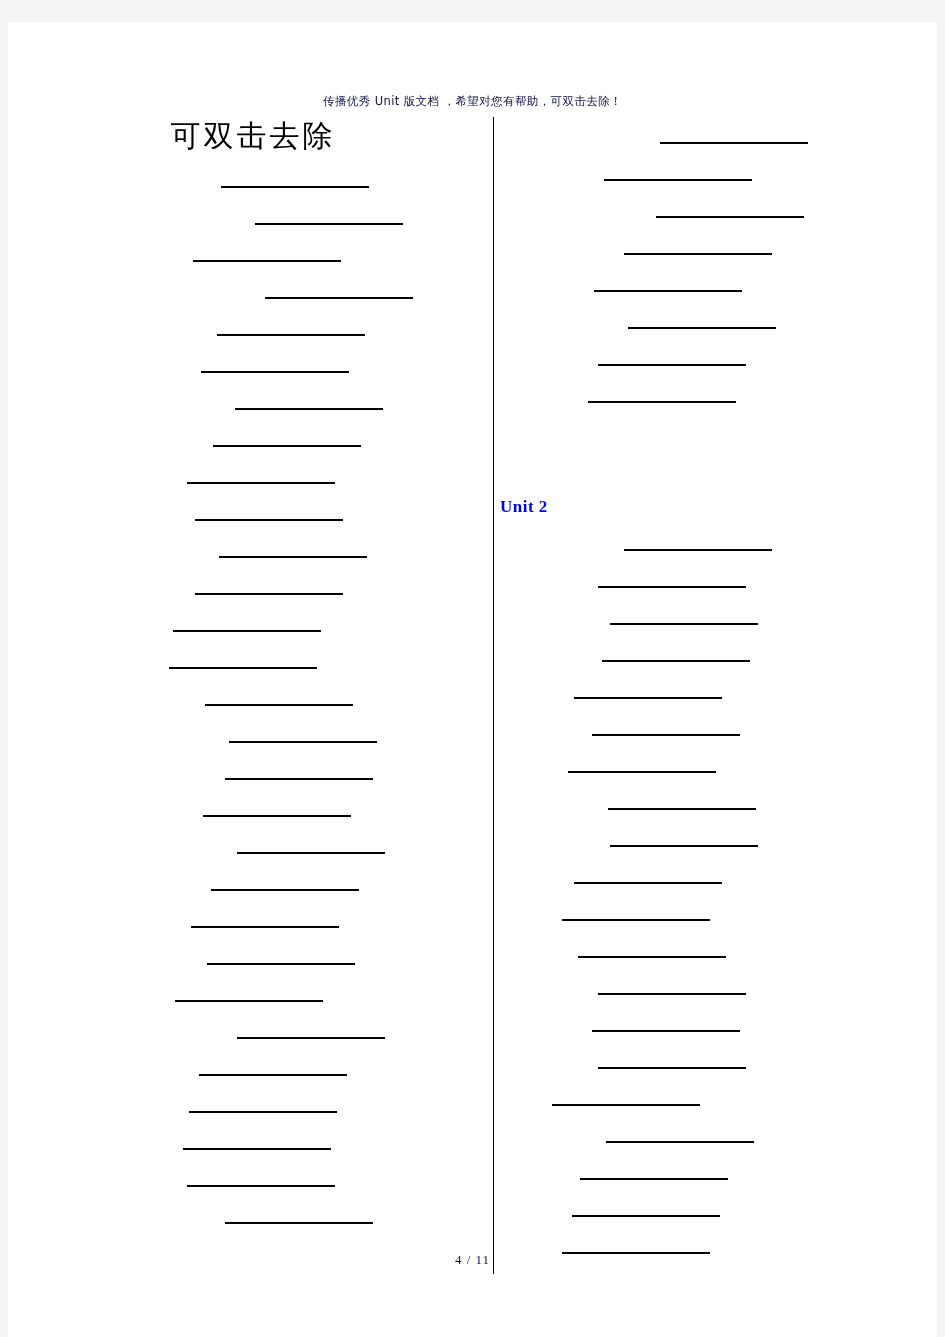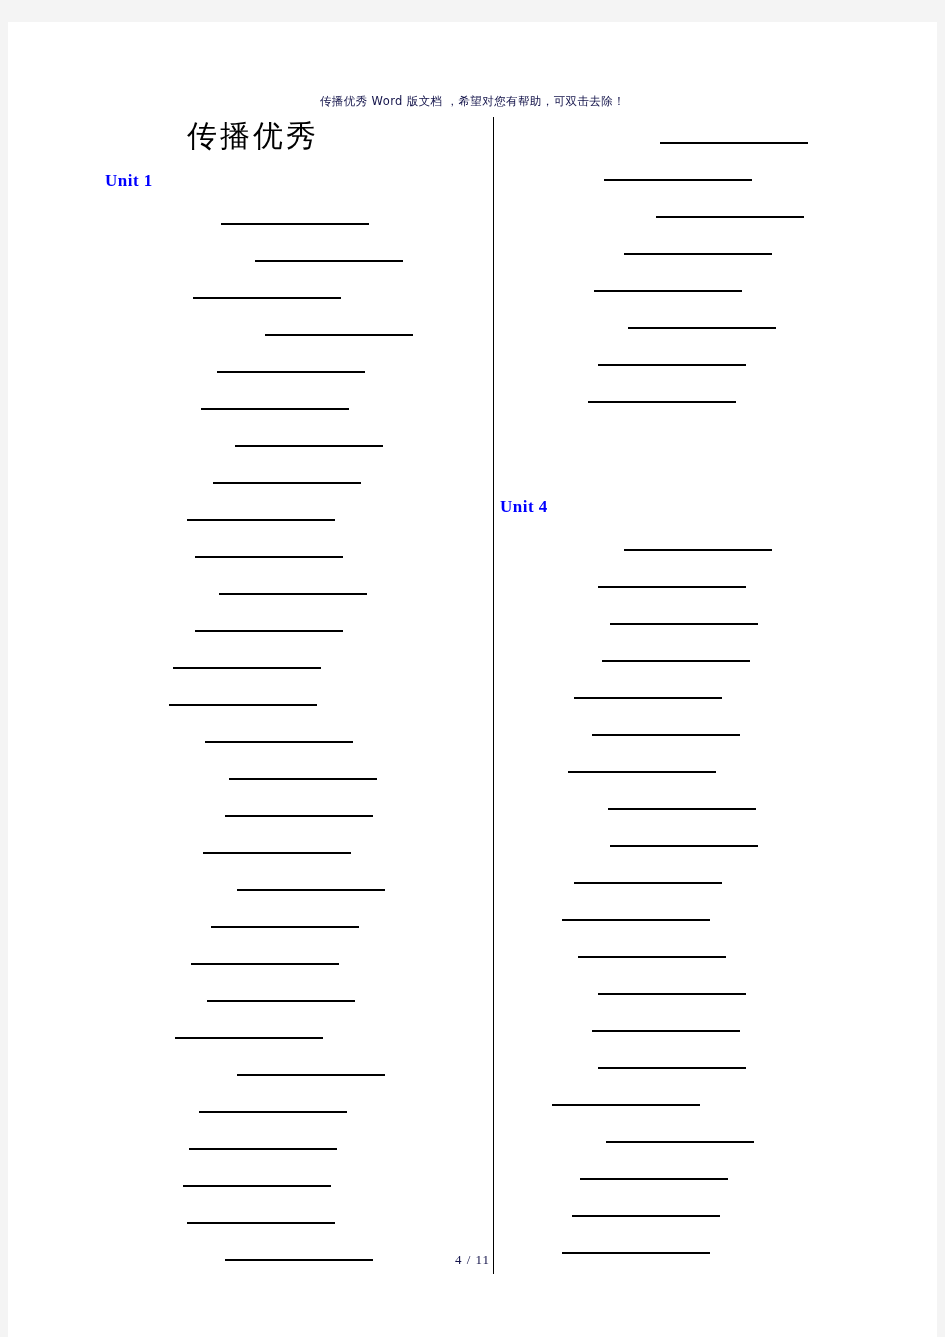--- a/index.html
+++ b/index.html
@@ -107,29 +107,28 @@
     font-size: 13px;
     color: #13134a;
     letter-spacing: 1px;
   }
 </style>
 </head>
 <body>
 
 <div class="page">
 
-  <div class="watermark">传播优秀 Word 版文档 ，希望对您有帮助，可双击去除！</div>
+  <div class="watermark">传播优秀 Unit 版文档 ，希望对您有帮助，可双击去除！</div>
 
-  <div class="doc-title">传播优秀</div>
+  <div class="doc-title">可双击去除</div>
 
   <div class="divider"></div>
 
   <div class="col col-left" id="col-left">
       <div style="height: 140px;"></div>
-      <div class="unit-head">Unit 1</div>
       <div class="entry"><span class="word" style="min-width: 84px;"></span><span style="display: inline-block; width: 24px;"></span><span class="pos"></span><span style="display: inline-block; width: 8px;"></span><span class="blank" style="width: 148px;"></span></div>
       <div class="entry"><span class="word" style="min-width: 118px;"></span><span style="display: inline-block; width: 24px;"></span><span class="pos"></span><span style="display: inline-block; width: 8px;"></span><span class="blank" style="width: 148px;"></span></div>
       <div class="entry"><span class="word" style="min-width: 56px;"></span><span style="display: inline-block; width: 24px;"></span><span class="pos"></span><span style="display: inline-block; width: 8px;"></span><span class="blank" style="width: 148px;"></span></div>
       <div class="entry"><span class="word" style="min-width: 128px;"></span><span style="display: inline-block; width: 24px;"></span><span class="pos"></span><span style="display: inline-block; width: 8px;"></span><span class="blank" style="width: 148px;"></span></div>
       <div class="entry"><span class="word" style="min-width: 82px;"></span><span style="display: inline-block; width: 22px;"></span><span class="pos"></span><span style="display: inline-block; width: 8px;"></span><span class="blank" style="width: 148px;"></span></div>
       <div class="entry"><span class="word" style="min-width: 68px;"></span><span style="display: inline-block; width: 20px;"></span><span class="pos"></span><span style="display: inline-block; width: 8px;"></span><span class="blank" style="width: 148px;"></span></div>
       <div class="entry"><span class="word" style="min-width: 100px;"></span><span style="display: inline-block; width: 22px;"></span><span class="pos"></span><span style="display: inline-block; width: 8px;"></span><span class="blank" style="width: 148px;"></span></div>
       <div class="entry"><span class="word" style="min-width: 80px;"></span><span style="display: inline-block; width: 20px;"></span><span class="pos"></span><span style="display: inline-block; width: 8px;"></span><span class="blank" style="width: 148px;"></span></div>
       <div class="entry"><span class="word" style="min-width: 58px;"></span><span style="display: inline-block; width: 16px;"></span><span class="pos"></span><span style="display: inline-block; width: 8px;"></span><span class="blank" style="width: 148px;"></span></div>
       <div class="entry"><span class="word phrase" style="min-width: 68px;"></span><span style="display: inline-block; width: 22px;"></span><span class="blank" style="width: 148px;"></span></div>
@@ -157,21 +156,21 @@
       <div style="height: 96px;"></div>
       <div class="entry"><span class="word phrase" style="min-width: 146px;"></span><span style="display: inline-block; width: 14px;"></span><span class="blank" style="width: 148px;"></span></div>
       <div class="entry"><span class="word" style="min-width: 74px;"></span><span style="display: inline-block; width: 22px;"></span><span class="pos"></span><span style="display: inline-block; width: 8px;"></span><span class="blank" style="width: 148px;"></span></div>
       <div class="entry"><span class="word phrase" style="min-width: 142px;"></span><span style="display: inline-block; width: 14px;"></span><span class="blank" style="width: 148px;"></span></div>
       <div class="entry"><span class="word" style="min-width: 94px;"></span><span style="display: inline-block; width: 22px;"></span><span class="pos"></span><span style="display: inline-block; width: 8px;"></span><span class="blank" style="width: 148px;"></span></div>
       <div class="entry"><span class="word" style="min-width: 64px;"></span><span style="display: inline-block; width: 22px;"></span><span class="pos"></span><span style="display: inline-block; width: 8px;"></span><span class="blank" style="width: 148px;"></span></div>
       <div class="entry"><span class="word" style="min-width: 98px;"></span><span style="display: inline-block; width: 22px;"></span><span class="pos"></span><span style="display: inline-block; width: 8px;"></span><span class="blank" style="width: 148px;"></span></div>
       <div class="entry"><span class="word" style="min-width: 70px;"></span><span style="display: inline-block; width: 20px;"></span><span class="pos"></span><span style="display: inline-block; width: 8px;"></span><span class="blank" style="width: 148px;"></span></div>
       <div class="entry"><span class="word" style="min-width: 58px;"></span><span style="display: inline-block; width: 22px;"></span><span class="pos"></span><span style="display: inline-block; width: 8px;"></span><span class="blank" style="width: 148px;"></span></div>
       <div style="height: 74px;"></div>
-      <div class="unit-head">Unit 4</div>
+      <div class="unit-head">Unit 2</div>
       <div class="entry"><span class="word" style="min-width: 94px;"></span><span style="display: inline-block; width: 22px;"></span><span class="pos"></span><span style="display: inline-block; width: 8px;"></span><span class="blank" style="width: 148px;"></span></div>
       <div class="entry"><span class="word" style="min-width: 68px;"></span><span style="display: inline-block; width: 22px;"></span><span class="pos"></span><span style="display: inline-block; width: 8px;"></span><span class="blank" style="width: 148px;"></span></div>
       <div class="entry"><span class="word" style="min-width: 80px;"></span><span style="display: inline-block; width: 22px;"></span><span class="pos"></span><span style="display: inline-block; width: 8px;"></span><span class="blank" style="width: 148px;"></span></div>
       <div class="entry"><span class="word" style="min-width: 72px;"></span><span style="display: inline-block; width: 22px;"></span><span class="pos"></span><span style="display: inline-block; width: 8px;"></span><span class="blank" style="width: 148px;"></span></div>
       <div class="entry"><span class="word phrase" style="min-width: 60px;"></span><span style="display: inline-block; width: 14px;"></span><span class="blank" style="width: 148px;"></span></div>
       <div class="entry"><span class="word" style="min-width: 60px;"></span><span style="display: inline-block; width: 24px;"></span><span class="pos"></span><span style="display: inline-block; width: 8px;"></span><span class="blank" style="width: 148px;"></span></div>
       <div class="entry"><span class="word" style="min-width: 36px;"></span><span style="display: inline-block; width: 24px;"></span><span class="pos"></span><span style="display: inline-block; width: 8px;"></span><span class="blank" style="width: 148px;"></span></div>
       <div class="entry"><span class="word" style="min-width: 76px;"></span><span style="display: inline-block; width: 24px;"></span><span class="pos"></span><span style="display: inline-block; width: 8px;"></span><span class="blank" style="width: 148px;"></span></div>
       <div class="entry"><span class="word" style="min-width: 80px;"></span><span style="display: inline-block; width: 22px;"></span><span class="pos"></span><span style="display: inline-block; width: 8px;"></span><span class="blank" style="width: 148px;"></span></div>
       <div class="entry"><span class="word" style="min-width: 44px;"></span><span style="display: inline-block; width: 22px;"></span><span class="pos"></span><span style="display: inline-block; width: 8px;"></span><span class="blank" style="width: 148px;"></span></div>

